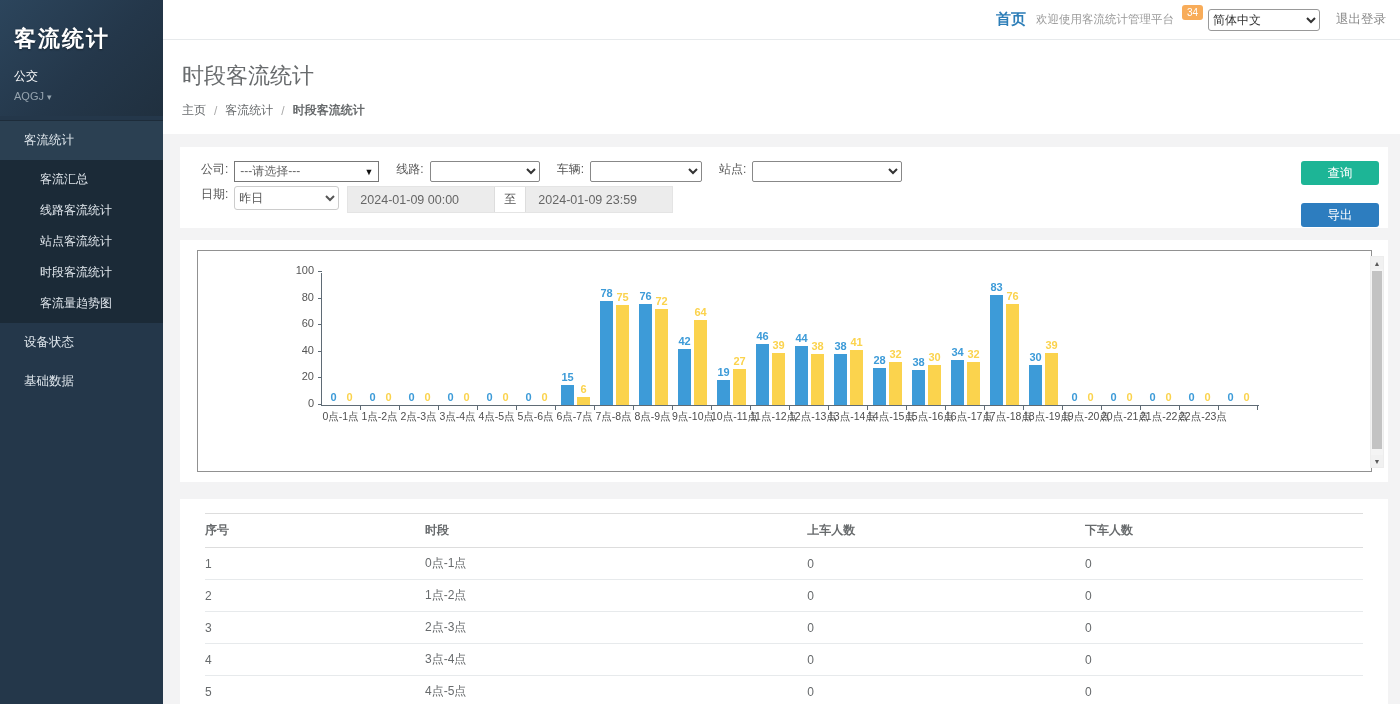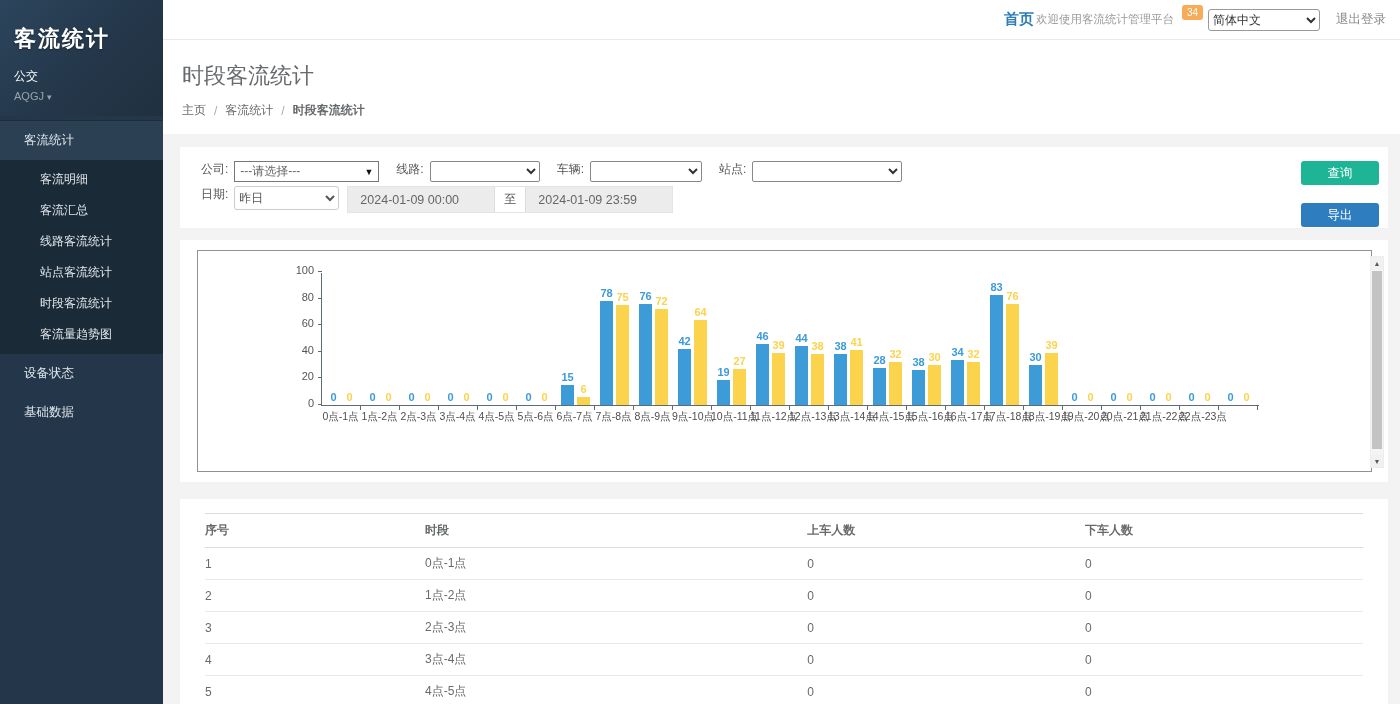--- a/index.html
+++ b/index.html
@@ -17,21 +17,21 @@
   .nav-section { padding:11px 0 11px 24px; font-size:12.5px; color:#dfe6ec; cursor:pointer; }
   .nav-section.active { background:#2b4052; border-top:1px solid #1d2c3a; }
   .submenu { background:#1b2a37; padding:4px 0; }
   .submenu-item { padding:7px 0 7px 40px; font-size:12px; color:#e2e8ee; cursor:pointer; }
 
   
   .main { flex:1; display:flex; flex-direction:column; min-width:0; }
 
   .topbar { height:40px; background:#fff; border-bottom:1px solid #e7eaec; display:flex; align-items:center; justify-content:flex-end; padding-right:14px; }
   .home-link { color:#2d7eb8; font-size:15px; font-weight:bold; cursor:pointer; }
-  .welcome { color:#9a9a9a; font-size:11.5px; margin-left:2px;font-family:Liberation Serif, serif; }
+  .welcome { color:#9a9a9a; font-size:11.5px; margin-left:10px;font-family:Liberation Serif, serif; }
   .badge { background:#f8ac59; color:#fff; font-size:10px; border-radius:3px; padding:2px 5px; margin:-14px 5px 0 8px; }
   .lang-select { width:112px; height:22px; font-size:12px; color:#333; border:1px solid #999; border-radius:3px; background:#fff; }
   .logout { color:#888; font-size:12.5px; margin-left:16px; cursor:pointer; }
 
   .page-heading { background:#fff; padding:21px 20px 15px 19px; }
   .page-title { font-size:22px; font-weight:normal; color:#686b6d; }
   .breadcrumb { margin-top:11px; font-size:12px; color:#676a6c; display:flex; gap:8px; align-items:center; }
   .crumb { cursor:pointer; }
   .crumb-sep { color:#aaa; }
   .crumb.current { font-weight:bold; cursor:default; }
@@ -95,21 +95,20 @@
 
 <aside class="sidebar">
   <div class="logo-area">
     <div class="logo">客流统计</div>
     <div class="org">公交</div>
     <div class="account"><span>AQGJ</span><span class="caret">▾</span></div>
   </div>
   <nav class="nav">
     <div class="nav-section active">客流统计</div>
     <div class="submenu">
-      <div class="submenu-item">客流明细</div>
       <div class="submenu-item">客流汇总</div>
       <div class="submenu-item">线路客流统计</div>
       <div class="submenu-item">站点客流统计</div>
       <div class="submenu-item">时段客流统计</div>
       <div class="submenu-item">客流量趋势图</div>
     </div>
     <div class="nav-section">设备状态</div>
     <div class="nav-section">基础数据</div>
   </nav>
 </aside>

